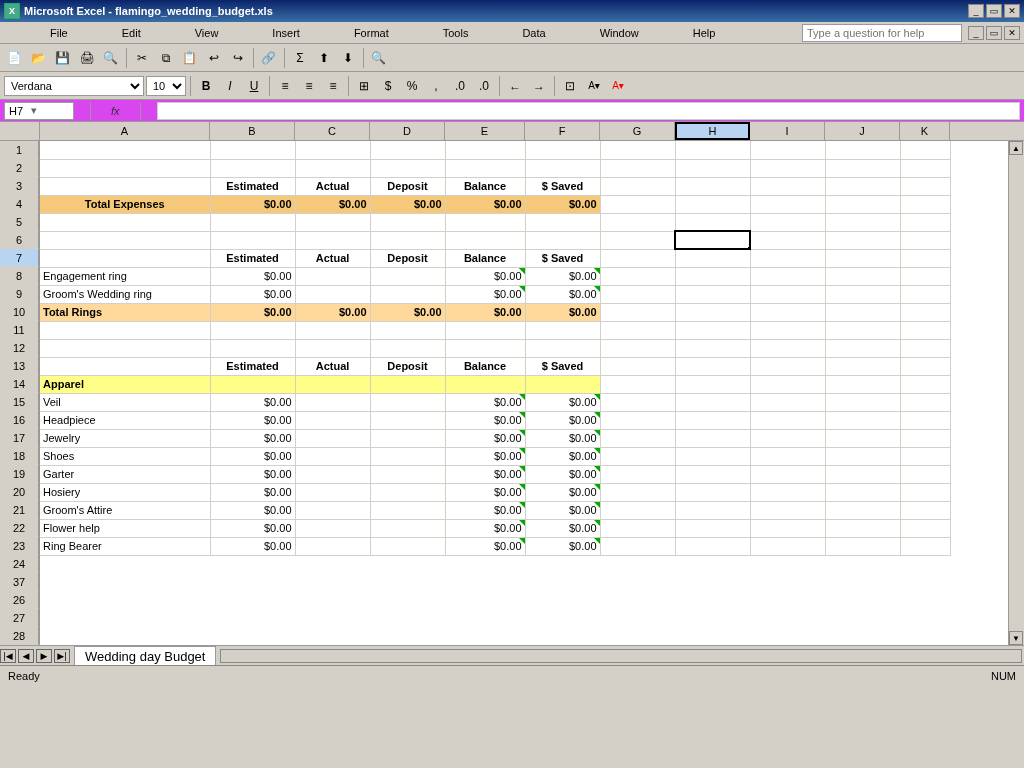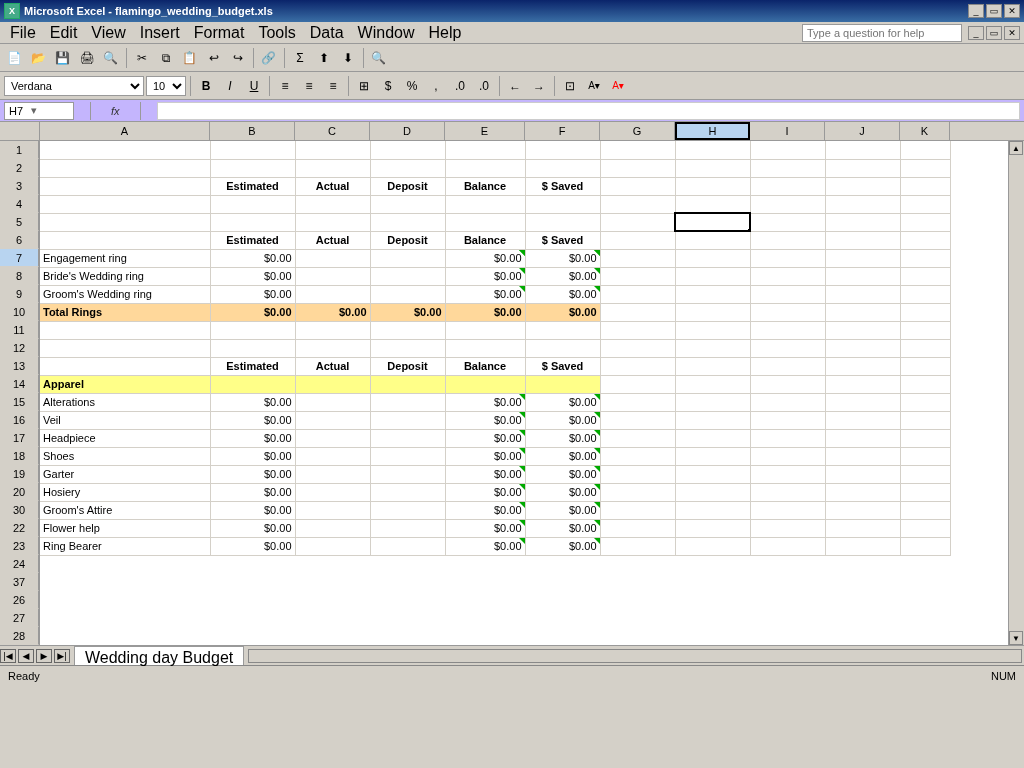--- a/index.html
+++ b/index.html
@@ -23,38 +23,38 @@
     
     .menu-bar {
       background: #d4d0c8;
       border-bottom: 1px solid #999;
       display: flex;
       align-items: center;
       padding: 2px 4px;
       gap: 2px;
       height: 22px;
     }
-    .menu-item { padding: 2px 6px; font-size: 16px; cursor: pointer; }
+    .menu-item { padding: 2px 6px; font-size: 11px; cursor: pointer; margin-left: 40px; }
 
     
     .toolbar {
       background: #d4d0c8;
       border-bottom: 1px solid #999;
       display: flex;
       align-items: center;
       padding: 2px 4px;
       gap: 2px;
       height: 28px;
     }
     .toolbar-separator { width: 1px; height: 20px; background: #999; margin: 0 2px; }
     .tb-icon { width: 22px; height: 22px; background: #d4d0c8; border: 1px solid transparent; display: flex; align-items: center; justify-content: center; font-size: 12px; cursor: pointer; }
 
     
     .formula-bar {
-      background: #c4b5fd;
+      background: #d946ef;
       border-bottom: 1px solid #999;
       display: flex;
       align-items: center;
       height: 22px;
       padding: 0 4px;
       gap: 16px;
     }
     .cell-ref-box {
       width: 70px;
       height: 18px;
@@ -209,21 +209,21 @@
     .col-G { width: 75px; }
     .col-H { width: 75px; }
     .col-I { width: 75px; }
     .col-J { width: 75px; }
     .col-K { width: 50px; }
     .sheet-tab {
       background: white;
       border: 1px solid #999;
       border-bottom: none;
       padding: 2px 10px;
-      font-size: 16px;
+      font-size: 13px;
       cursor: pointer;
       margin-right: 2px;
     }
     .sheet-tab.active {
       background: white;
       font-weight: normal;
     }
     .tab-nav { display: flex; align-items: center; gap: 2px; margin-right: 4px; }
     .tab-nav-btn { width: 16px; height: 14px; border: 1px solid #666; background: #d4d0c8; display: flex; align-items: center; justify-content: center; font-size: 9px; cursor: pointer; }
 
@@ -370,21 +370,21 @@
       <div class="row-header">11</div>
       <div class="row-header">12</div>
       <div class="row-header">13</div>
       <div class="row-header">14</div>
       <div class="row-header">15</div>
       <div class="row-header">16</div>
       <div class="row-header">17</div>
       <div class="row-header">18</div>
       <div class="row-header">19</div>
       <div class="row-header">20</div>
-      <div class="row-header">30</div>
+      <div class="row-header">21</div>
       <div class="row-header">22</div>
       <div class="row-header">23</div>
       <div class="row-header">24</div>
       <div class="row-header">37</div>
       <div class="row-header">26</div>
       <div class="row-header">27</div>
       <div class="row-header">28</div>
     </div>
 
     <div style="overflow:hidden; flex:1;">
@@ -440,20 +440,33 @@
             <td class="header-label center">Deposit</td>
             <td class="header-label center">Balance</td>
             <td class="header-label center">$ Saved</td>
             <td></td>
             <td></td>
             <td></td>
             <td></td>
             <td></td>
           </tr>
 
+          <tr>
+            <td class="total-row center" style="background:#f5c87a; font-weight:bold; text-align:center;">Total Expenses</td>
+            <td class="total-row right" style="background:#f5c87a; font-weight:bold; text-align:right;">$0.00</td>
+            <td class="total-row right" style="background:#f5c87a; font-weight:bold; text-align:right;">$0.00</td>
+            <td class="total-row right" style="background:#f5c87a; font-weight:bold; text-align:right;">$0.00</td>
+            <td class="total-row right" style="background:#f5c87a; font-weight:bold; text-align:right;">$0.00</td>
+            <td class="total-row right" style="background:#f5c87a; font-weight:bold; text-align:right;">$0.00</td>
+            <td></td>
+            <td></td>
+            <td></td>
+            <td></td>
+            <td></td>
+          </tr>
 
           <tr>
             <td></td>
             <td></td>
             <td></td>
             <td></td>
             <td></td>
             <td></td>
             <td></td>
             <td></td>
@@ -500,33 +513,20 @@
             <td></td>
             <td class="right green-flag" style="position:relative;">$0.00<span style="position:absolute;top:0;right:0;width:0;height:0;border-style:solid;border-width:0 6px 6px 0;border-color:transparent #00aa00 transparent transparent;"></span></td>
             <td class="right green-flag" style="position:relative;">$0.00<span style="position:absolute;top:0;right:0;width:0;height:0;border-style:solid;border-width:0 6px 6px 0;border-color:transparent #00aa00 transparent transparent;"></span></td>
             <td></td>
             <td></td>
             <td></td>
             <td></td>
             <td></td>
           </tr>
 
-          <tr>
-            <td>Bride's Wedding ring</td>
-            <td class="right">$0.00</td>
-            <td></td>
-            <td></td>
-            <td class="right" style="position:relative;">$0.00<span style="position:absolute;top:0;right:0;width:0;height:0;border-style:solid;border-width:0 6px 6px 0;border-color:transparent #00aa00 transparent transparent;"></span></td>
-            <td class="right" style="position:relative;">$0.00<span style="position:absolute;top:0;right:0;width:0;height:0;border-style:solid;border-width:0 6px 6px 0;border-color:transparent #00aa00 transparent transparent;"></span></td>
-            <td></td>
-            <td></td>
-            <td></td>
-            <td></td>
-            <td></td>
-          </tr>
 
           <tr>
             <td>Groom's Wedding ring</td>
             <td class="right">$0.00</td>
             <td></td>
             <td></td>
             <td class="right" style="position:relative;">$0.00<span style="position:absolute;top:0;right:0;width:0;height:0;border-style:solid;border-width:0 6px 6px 0;border-color:transparent #00aa00 transparent transparent;"></span></td>
             <td class="right" style="position:relative;">$0.00<span style="position:absolute;top:0;right:0;width:0;height:0;border-style:solid;border-width:0 6px 6px 0;border-color:transparent #00aa00 transparent transparent;"></span></td>
             <td></td>
             <td></td>
@@ -599,33 +599,20 @@
             <td style="background:#ffff88;"></td>
             <td style="background:#ffff88;"></td>
             <td></td>
             <td></td>
             <td></td>
             <td></td>
             <td></td>
           </tr>
 
 
-          <tr>
-            <td>Alterations</td>
-            <td class="right">$0.00</td>
-            <td></td>
-            <td></td>
-            <td class="right" style="position:relative;">$0.00<span style="position:absolute;top:0;right:0;width:0;height:0;border-style:solid;border-width:0 6px 6px 0;border-color:transparent #00aa00 transparent transparent;"></span></td>
-            <td class="right" style="position:relative;">$0.00<span style="position:absolute;top:0;right:0;width:0;height:0;border-style:solid;border-width:0 6px 6px 0;border-color:transparent #00aa00 transparent transparent;"></span></td>
-            <td></td>
-            <td></td>
-            <td></td>
-            <td></td>
-            <td></td>
-          </tr>
 
           <tr>
             <td>Veil</td>
             <td class="right">$0.00</td>
             <td></td>
             <td></td>
             <td class="right" style="position:relative;">$0.00<span style="position:absolute;top:0;right:0;width:0;height:0;border-style:solid;border-width:0 6px 6px 0;border-color:transparent #00aa00 transparent transparent;"></span></td>
             <td class="right" style="position:relative;">$0.00<span style="position:absolute;top:0;right:0;width:0;height:0;border-style:solid;border-width:0 6px 6px 0;border-color:transparent #00aa00 transparent transparent;"></span></td>
             <td></td>
             <td></td>
@@ -641,20 +628,33 @@
             <td></td>
             <td class="right" style="position:relative;">$0.00<span style="position:absolute;top:0;right:0;width:0;height:0;border-style:solid;border-width:0 6px 6px 0;border-color:transparent #00aa00 transparent transparent;"></span></td>
             <td class="right" style="position:relative;">$0.00<span style="position:absolute;top:0;right:0;width:0;height:0;border-style:solid;border-width:0 6px 6px 0;border-color:transparent #00aa00 transparent transparent;"></span></td>
             <td></td>
             <td></td>
             <td></td>
             <td></td>
             <td></td>
           </tr>
 
+          <tr>
+            <td>Jewelry</td>
+            <td class="right">$0.00</td>
+            <td></td>
+            <td></td>
+            <td class="right" style="position:relative;">$0.00<span style="position:absolute;top:0;right:0;width:0;height:0;border-style:solid;border-width:0 6px 6px 0;border-color:transparent #00aa00 transparent transparent;"></span></td>
+            <td class="right" style="position:relative;">$0.00<span style="position:absolute;top:0;right:0;width:0;height:0;border-style:solid;border-width:0 6px 6px 0;border-color:transparent #00aa00 transparent transparent;"></span></td>
+            <td></td>
+            <td></td>
+            <td></td>
+            <td></td>
+            <td></td>
+          </tr>
 
           <tr>
             <td>Shoes</td>
             <td class="right">$0.00</td>
             <td></td>
             <td></td>
             <td class="right" style="position:relative;">$0.00<span style="position:absolute;top:0;right:0;width:0;height:0;border-style:solid;border-width:0 6px 6px 0;border-color:transparent #00aa00 transparent transparent;"></span></td>
             <td class="right" style="position:relative;">$0.00<span style="position:absolute;top:0;right:0;width:0;height:0;border-style:solid;border-width:0 6px 6px 0;border-color:transparent #00aa00 transparent transparent;"></span></td>
             <td></td>
             <td></td>

